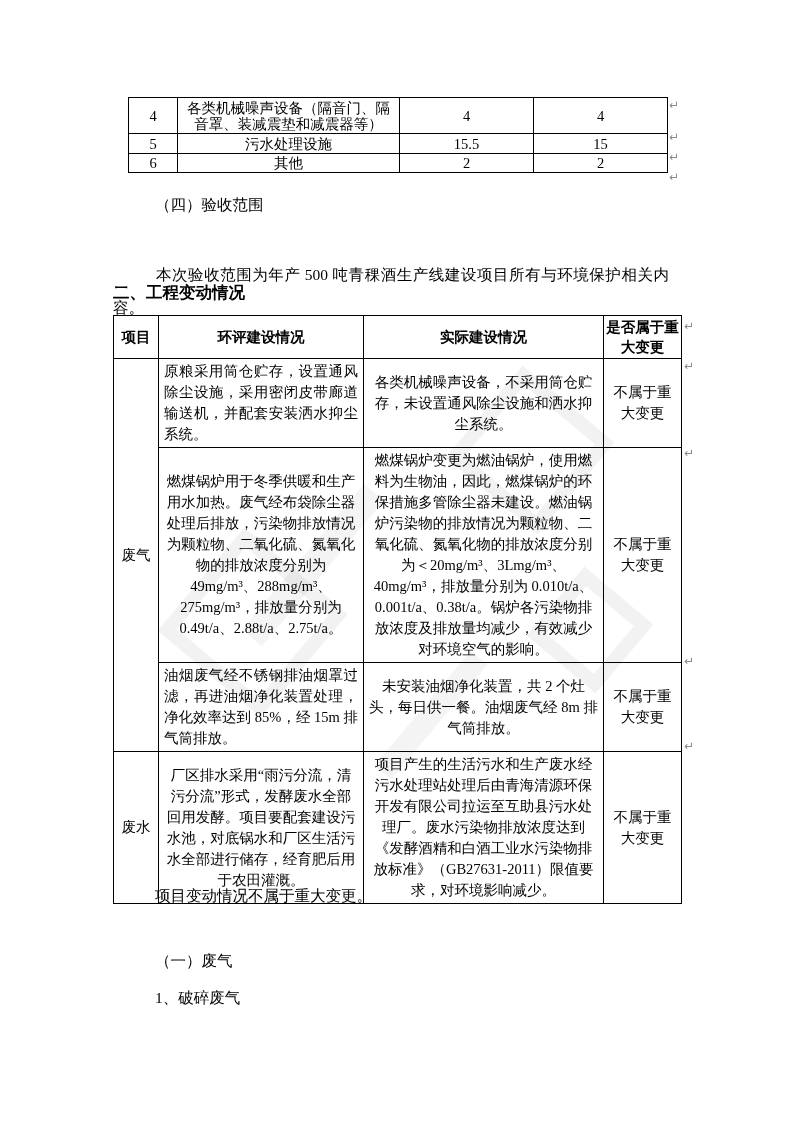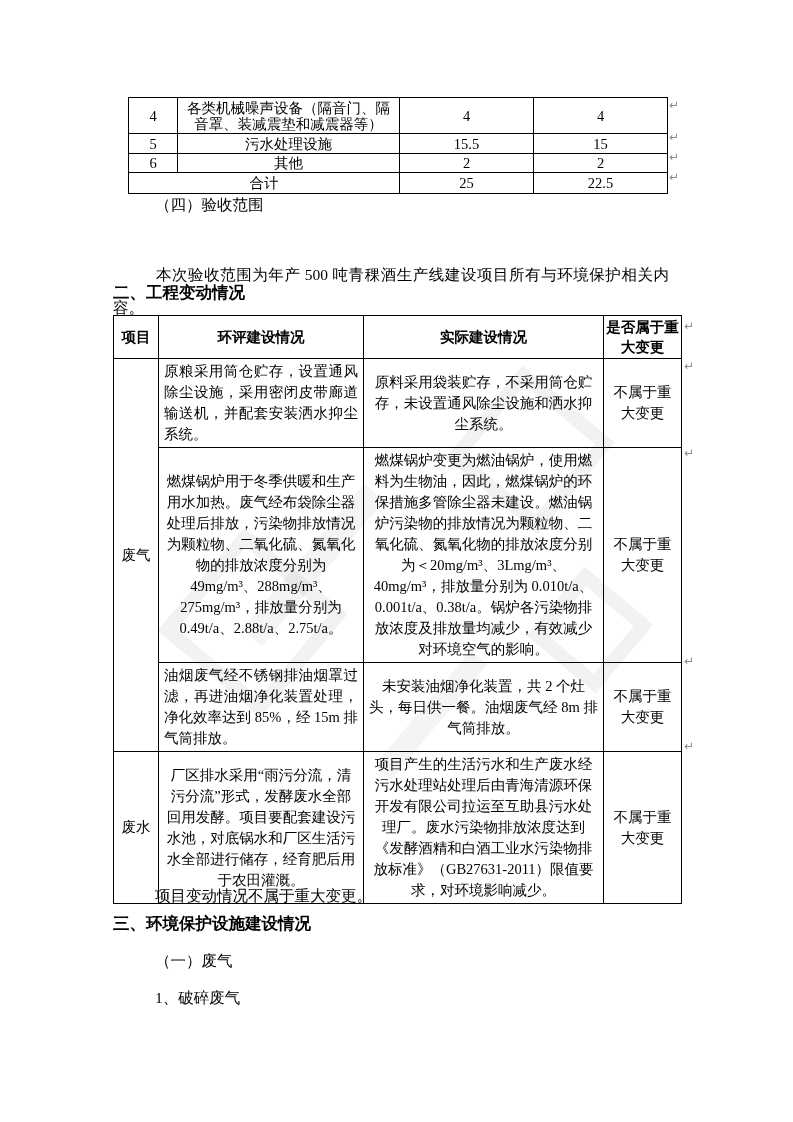--- a/index.html
+++ b/index.html
@@ -67,25 +67,20 @@
       <td>污水处理设施</td>
       <td>15.5</td>
       <td>15</td>
     </tr>
     <tr style="height:19px;">
       <td>6</td>
       <td>其他</td>
       <td>2</td>
       <td>2</td>
     </tr>
-    <tr style="height:21px;">
-      <td colspan="2">合计</td>
-      <td>25</td>
-      <td>22.5</td>
-    </tr>
   </tbody>
     </table>
 
   <span class="pmark" style="left:669px; top:99px;">↵</span>
   <span class="pmark" style="left:669px; top:131px;">↵</span>
   <span class="pmark" style="left:669px; top:151px;">↵</span>
   <span class="pmark" style="left:669px; top:171px;">↵</span>
 
   <div class="para indent" style="left:113px; top:194px;">（四）验收范围</div>
   <div class="wrapPara" style="top:221px;margin-top:37px;">本次验收范围为年产 500 吨青稞酒生产线建设项目所有与环境保护相关内容。</div>
@@ -101,21 +96,21 @@
     <tbody>
         <tr style="height:40px;">
       <th>项目</th>
       <th>环评建设情况</th>
       <th>实际建设情况</th>
       <th>是否属于重大变更</th>
     </tr>
     <tr style="height:86px;">
       <td rowspan="3" class="cat">废气</td>
       <td class="just">原粮采用筒仓贮存，设置通风除尘设施，采用密闭皮带廊道输送机，并配套安装洒水抑尘系统。</td>
-      <td>原料采用袋装贮存，不采用筒仓贮存，未设置通风除尘设施和洒水抑尘系统。</td>
+      <td>各类机械噪声设备，不采用筒仓贮存，未设置通风除尘设施和洒水抑尘系统。</td>
       <td>不属于重大变更</td>
     </tr>
     <tr style="height:211px;">
       <td>燃煤锅炉用于冬季供暖和生产用水加热。废气经布袋除尘器处理后排放，污染物排放情况为颗粒物、二氧化硫、氮氧化物的排放浓度分别为49mg/m³、288mg/m³、275mg/m³，排放量分别为0.49t/a、2.88t/a、2.75t/a。</td>
       <td>燃煤锅炉变更为燃油锅炉，使用燃料为生物油，因此，燃煤锅炉的环保措施多管除尘器未建设。燃油锅炉污染物的排放情况为颗粒物、二氧化硫、氮氧化物的排放浓度分别为＜20mg/m³、3Lmg/m³、40mg/m³，排放量分别为 0.010t/a、0.001t/a、0.38t/a。锅炉各污染物排放浓度及排放量均减少，有效减少对环境空气的影响。</td>
       <td>不属于重大变更</td>
     </tr>
     <tr style="height:83px;">
       <td class="just">油烟废气经不锈钢排油烟罩过滤，再进油烟净化装置处理，净化效率达到 85%，经 15m 排气筒排放。</td>
       <td>未安装油烟净化装置，共 2 个灶头，每日供一餐。油烟废气经 8m 排气筒排放。</td>
@@ -130,17 +125,16 @@
   </tbody>
     </table>
 
   <span class="pmark" style="left:684px; top:320px;">↵</span>
   <span class="pmark" style="left:684px; top:360px;">↵</span>
   <span class="pmark" style="left:684px; top:447px;">↵</span>
   <span class="pmark" style="left:684px; top:655px;">↵</span>
   <span class="pmark" style="left:684px; top:740px;">↵</span>
 
   <div class="para indent" style="left:113px; top:885px;">项目变动情况不属于重大变更。</div>
-  <div class="h-bold" style="top:913px;">三、环境保护设施建设情况</div>
   <div class="para indent" style="left:113px; top:950px;">（一）废气</div>
   <div class="para indent" style="left:113px; top:987px;">1、破碎废气</div>
 
 </div>
 
 </body></html>

